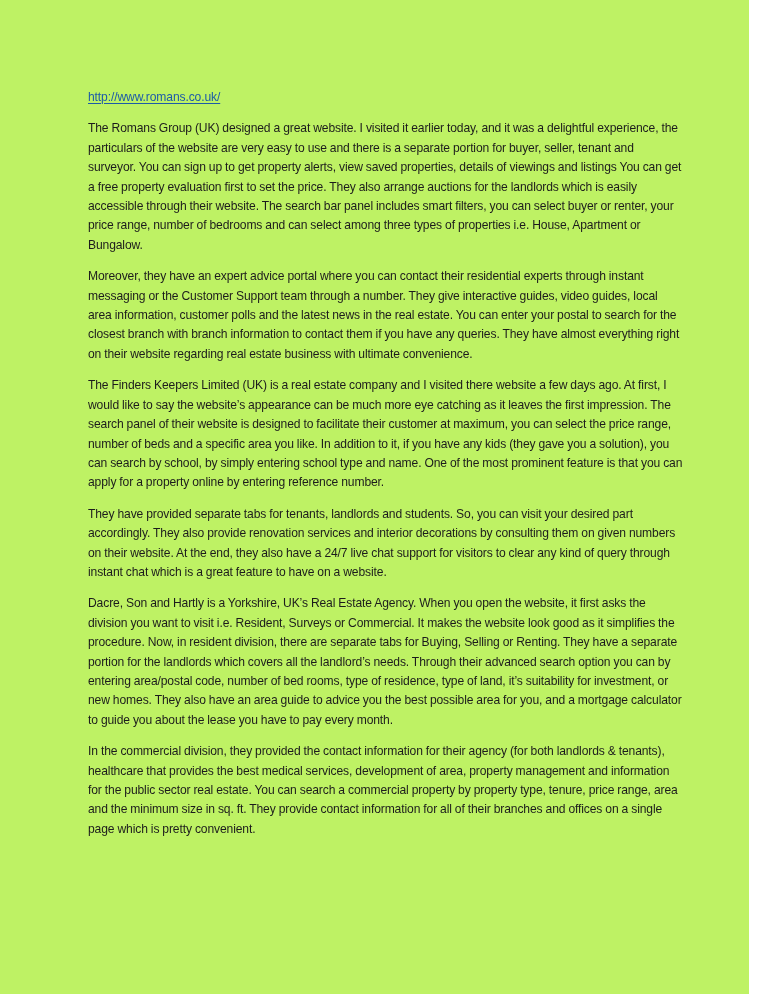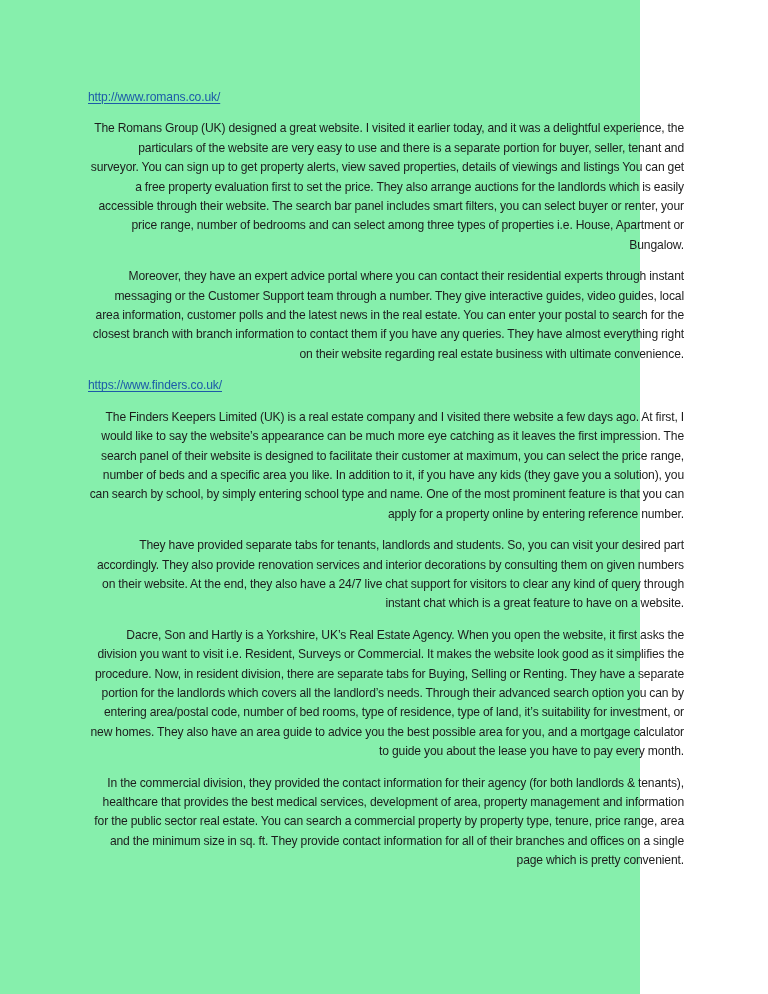--- a/index.html
+++ b/index.html
@@ -11,34 +11,34 @@
   body {
     width: 768px;
     height: 994px;
     font-family: "Liberation Sans", sans-serif;
     color: #1a1a1a;
     -webkit-font-smoothing: antialiased;
     overflow: hidden;
   }
   .page {
     position: relative;
-    width: 640px;
+    width: 749px;
     height: 994px;
-    background: #86efac;
+    background: #bef264;
     box-sizing: border-box;
     padding: 88px 86px 16px 88px;
   }
   .doc-body {
     width: 596px;
   }
   p.para {
     margin: 0 0 12px 0;
     font-size: 12.1px;
     line-height: 19.4px;
-    text-align: right;
+    text-align: left;
     letter-spacing: -0.12px;
     word-spacing: -0.2px;
     color: #1c1c1c;
     hyphens: none;
   }
   p.link-para {
     margin: 0 0 12px 0;
     font-size: 12.1px;
     line-height: 19.4px;
     letter-spacing: -0.12px;
@@ -63,23 +63,20 @@
   <div class="doc-body">
 
     <p class="link-para">
       <a class="doc-link">http://www.romans.co.uk/</a>
     </p>
 
     <p class="para">The Romans Group (UK) designed a great website. I visited it earlier today, and it was a delightful experience, the particulars of the website are very easy to use and there is a separate portion for buyer, seller, tenant and surveyor. You can sign up to get property alerts, view saved properties, details of viewings and listings You can get a free property evaluation first to set the price. They also arrange auctions for the landlords which is easily accessible through their website. The search bar panel includes smart filters, you can select buyer or renter, your price range, number of bedrooms and can select among three types of properties i.e. House, Apartment or Bungalow.</p>
 
     <p class="para">Moreover, they have an expert advice portal where you can contact their residential experts through instant messaging or the Customer Support team through a number. They give interactive guides, video guides, local area information, customer polls and the latest news in the real estate. You can enter your postal to search for the closest branch with branch information to contact them if you have any queries. They have almost everything right on their website regarding real estate business with ultimate convenience.</p>
 
-    <p class="link-para">
-      <a class="doc-link">https://www.finders.co.uk/</a>
-    </p>
 
     <p class="para">The Finders Keepers Limited (UK) is a real estate company and I visited there website a few days ago. At first, I would like to say the website’s appearance can be much more eye catching as it leaves the first impression. The search panel of their website is designed to facilitate their customer at maximum, you can select the price range, number of beds and a  specific area you like. In addition to it, if you have any kids (they gave you a solution), you can search by school, by simply entering school type and name. One of the most prominent feature is that you can apply for a  property online by entering reference number.</p>
 
     <p class="para">They have provided separate tabs for tenants, landlords and students. So, you can visit your desired part accordingly. They also provide renovation services and interior decorations by consulting them on given numbers on their website. At the end, they also have a 24/7 live chat support for visitors to clear any kind of query through instant chat which is a great feature to have on a website.</p>
 
 
     <p class="para">Dacre, Son and Hartly is a Yorkshire, UK’s Real Estate Agency. When you open the website, it first asks the division you want to visit i.e. Resident, Surveys or Commercial. It makes the website look good as it simplifies the procedure. Now, in resident division, there are separate tabs for Buying, Selling or Renting. They have a separate portion for the landlords which covers all the landlord’s needs. Through their advanced search option you can by entering area/postal code, number of bed rooms, type of residence, type of land, it’s suitability for investment, or new homes. They also have an area guide to advice you the best possible area for you, and a mortgage calculator to guide you about the lease you have to pay every month.</p>
 
     <p class="para">In the commercial division, they provided the contact information for their agency (for both landlords &amp; tenants), healthcare that provides the best medical services, development of area, property management and information for the public sector real estate. You can search a  commercial property by property type, tenure, price range, area and the minimum size in sq. ft.  They provide contact information for all of their branches and offices on a single page which is pretty convenient.</p>
 

